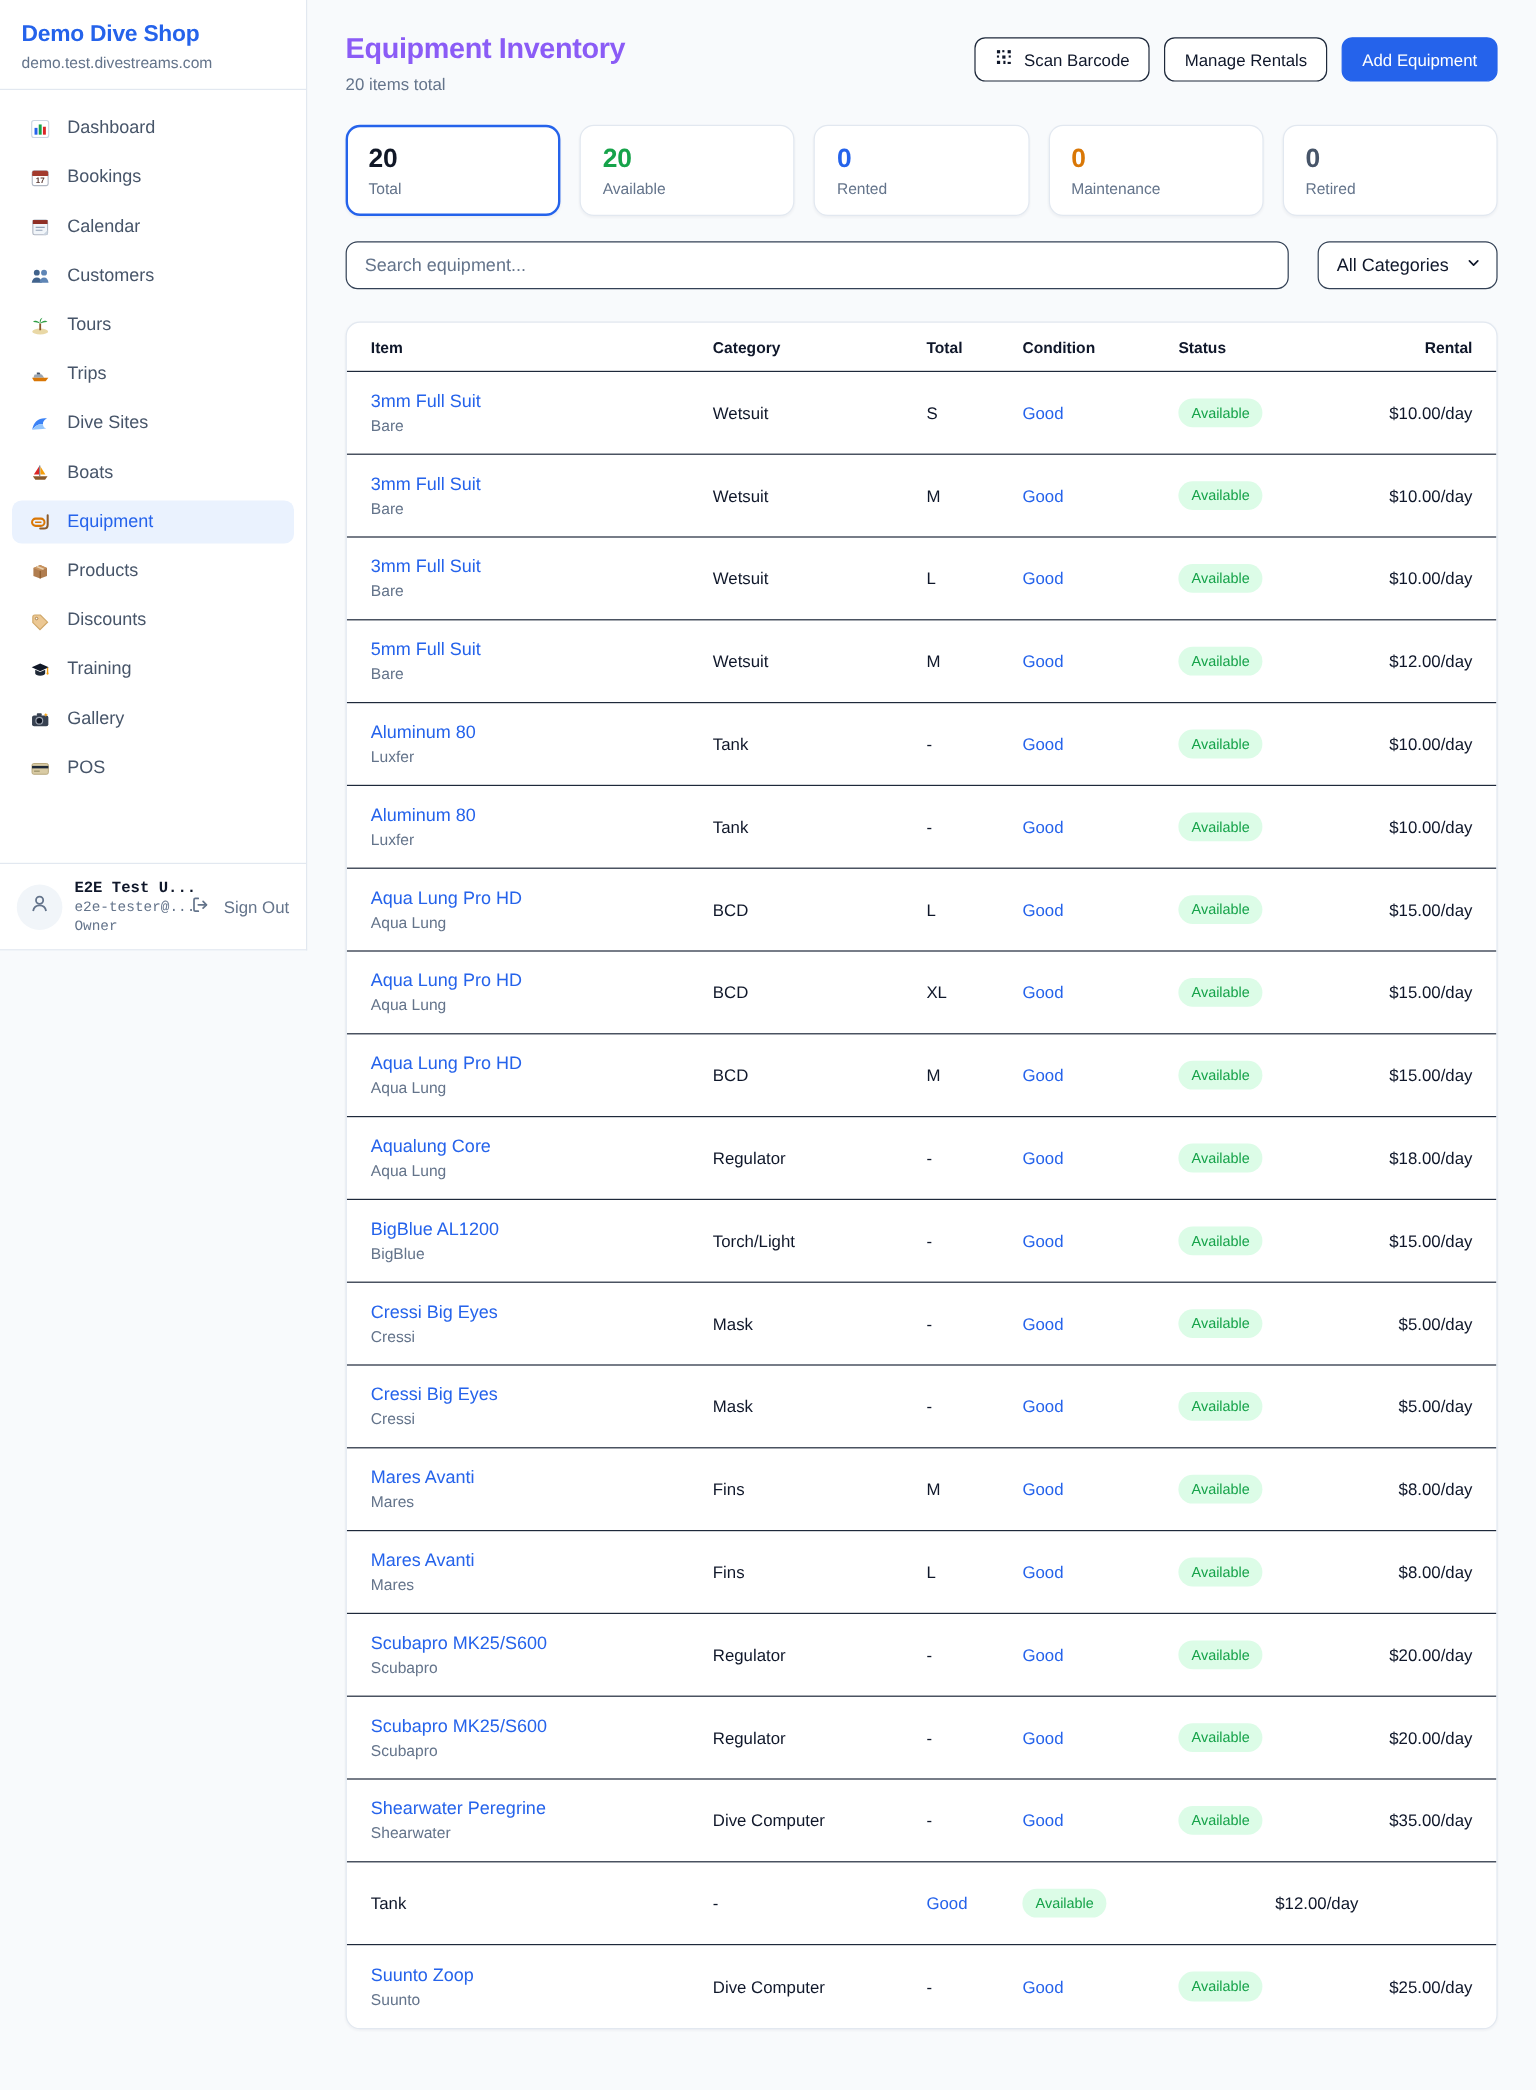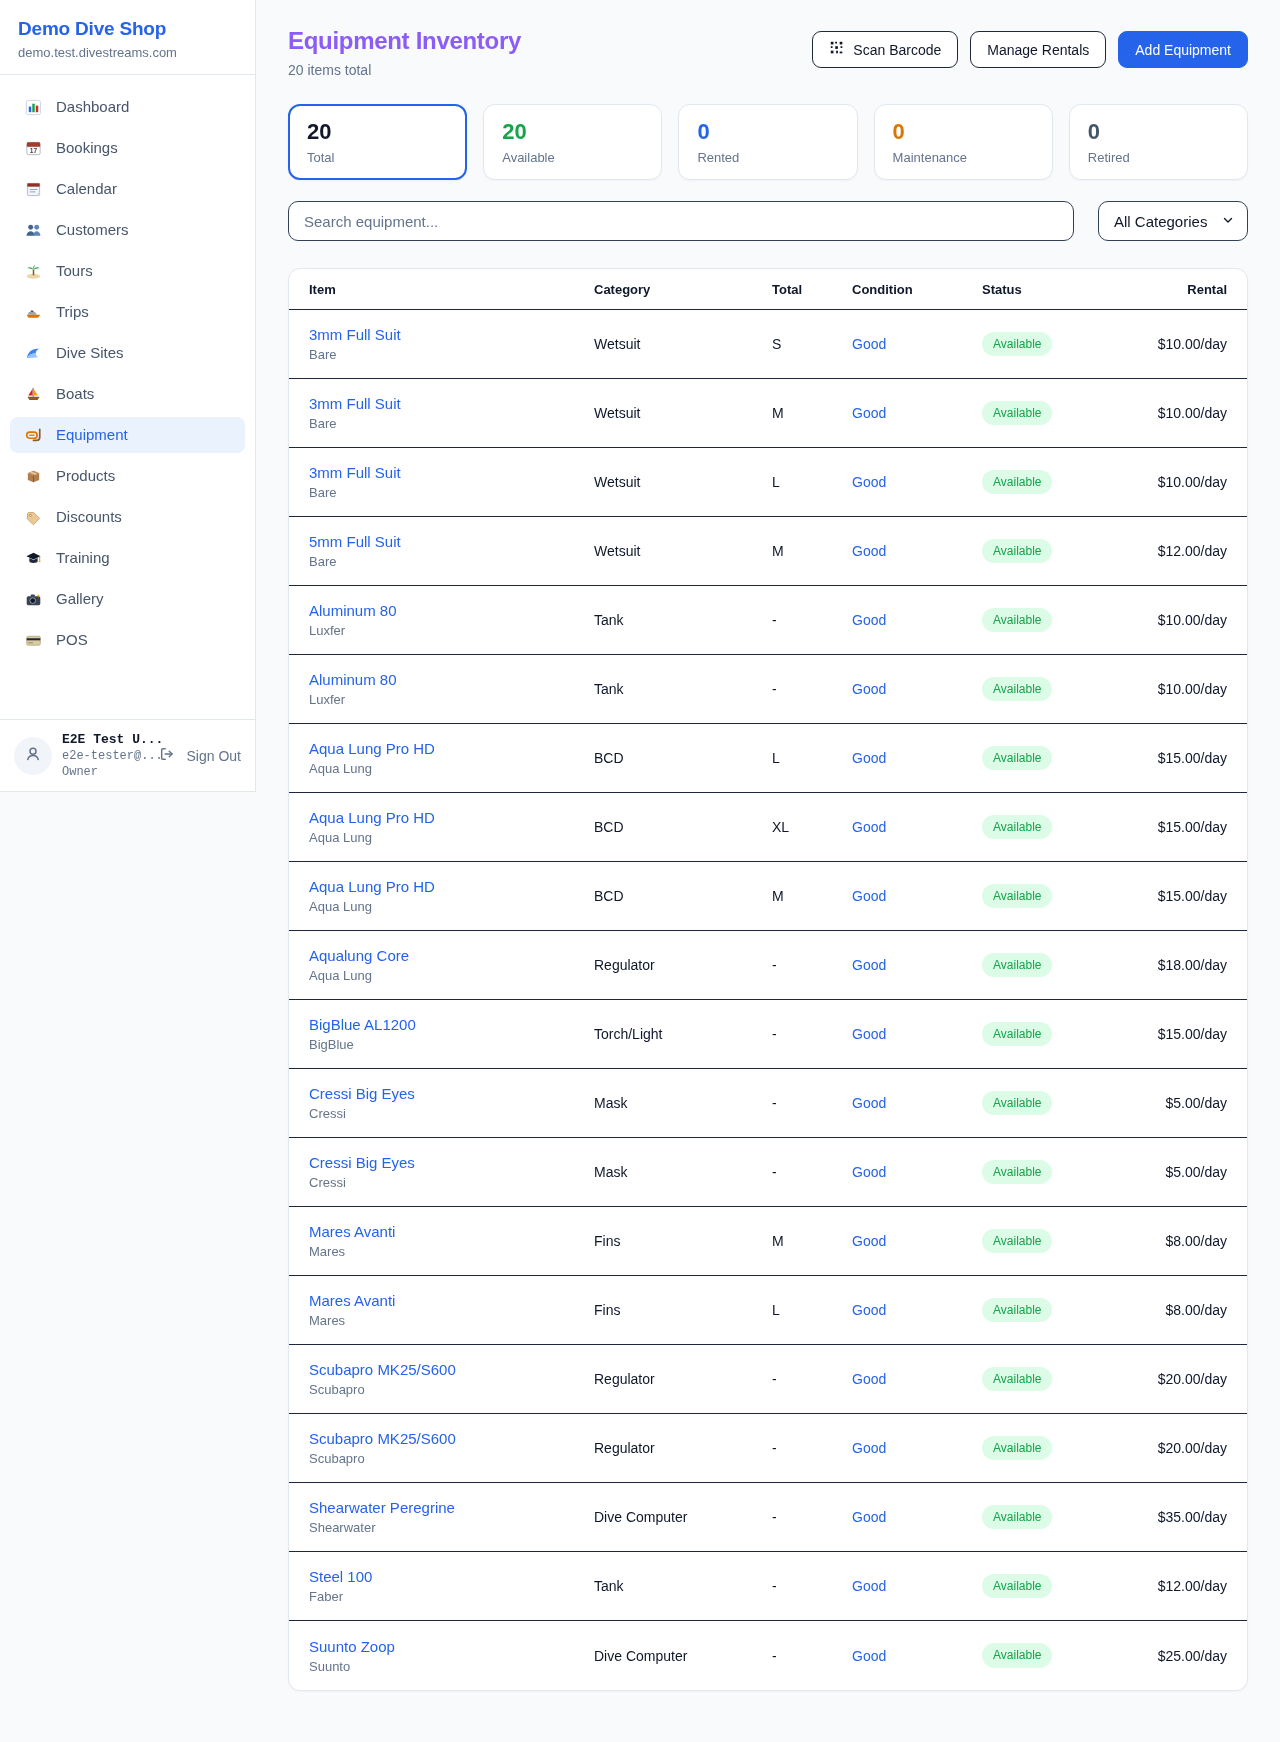--- a/index.html
+++ b/index.html
@@ -565,24 +565,20 @@
             <div class="item-name">Shearwater Peregrine</div>
             <div class="item-brand">Shearwater</div>
           </div>
           <div class="tcell">Dive Computer</div>
           <div class="tcell">-</div>
           <div class="tcell"><span class="cond-link">Good</span></div>
           <div class="tcell"><span class="badge">Available</span></div>
           <div class="tcell right">$35.00/day</div>
         </div>
         <div class="trow">
-          <div class="tcell">
-            <div class="item-name">Steel 100</div>
-            <div class="item-brand">Faber</div>
-          </div>
           <div class="tcell">Tank</div>
           <div class="tcell">-</div>
           <div class="tcell"><span class="cond-link">Good</span></div>
           <div class="tcell"><span class="badge">Available</span></div>
           <div class="tcell right">$12.00/day</div>
         </div>
         <div class="trow">
           <div class="tcell">
             <div class="item-name">Suunto Zoop</div>
             <div class="item-brand">Suunto</div>

